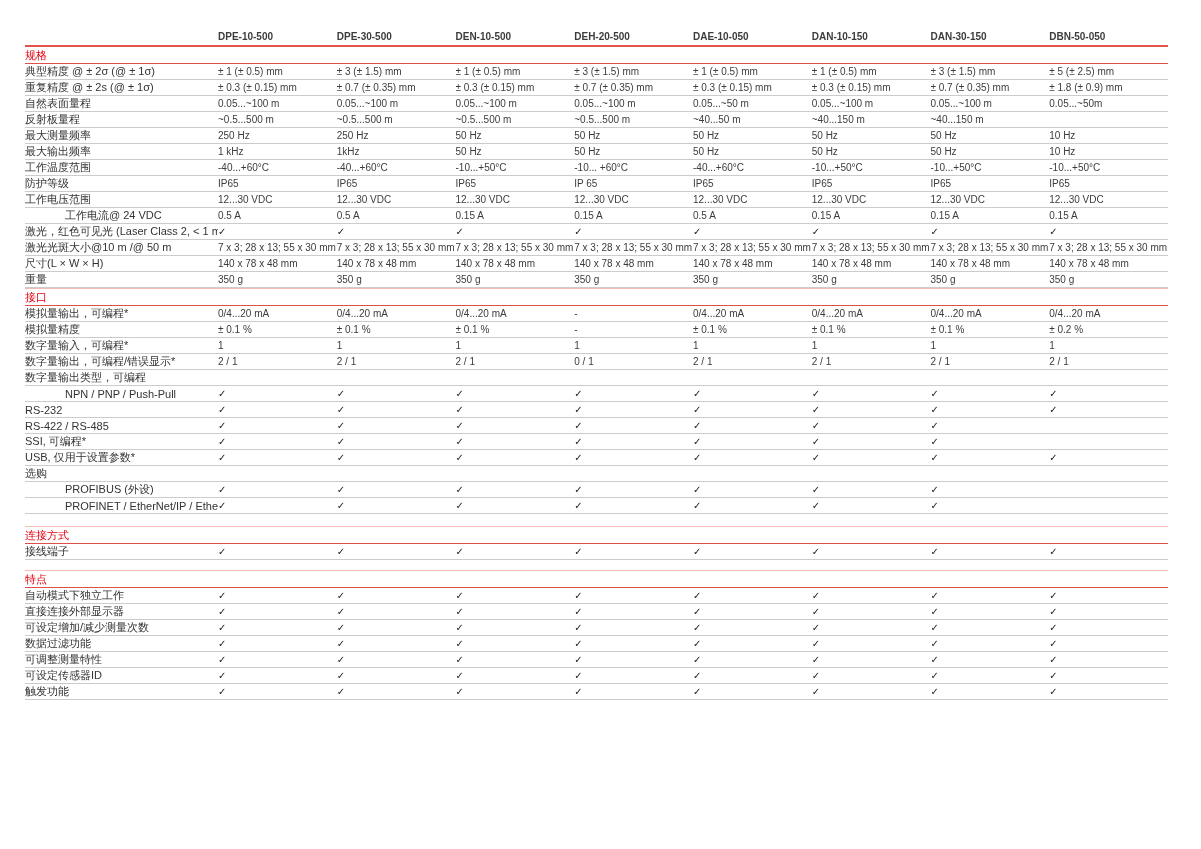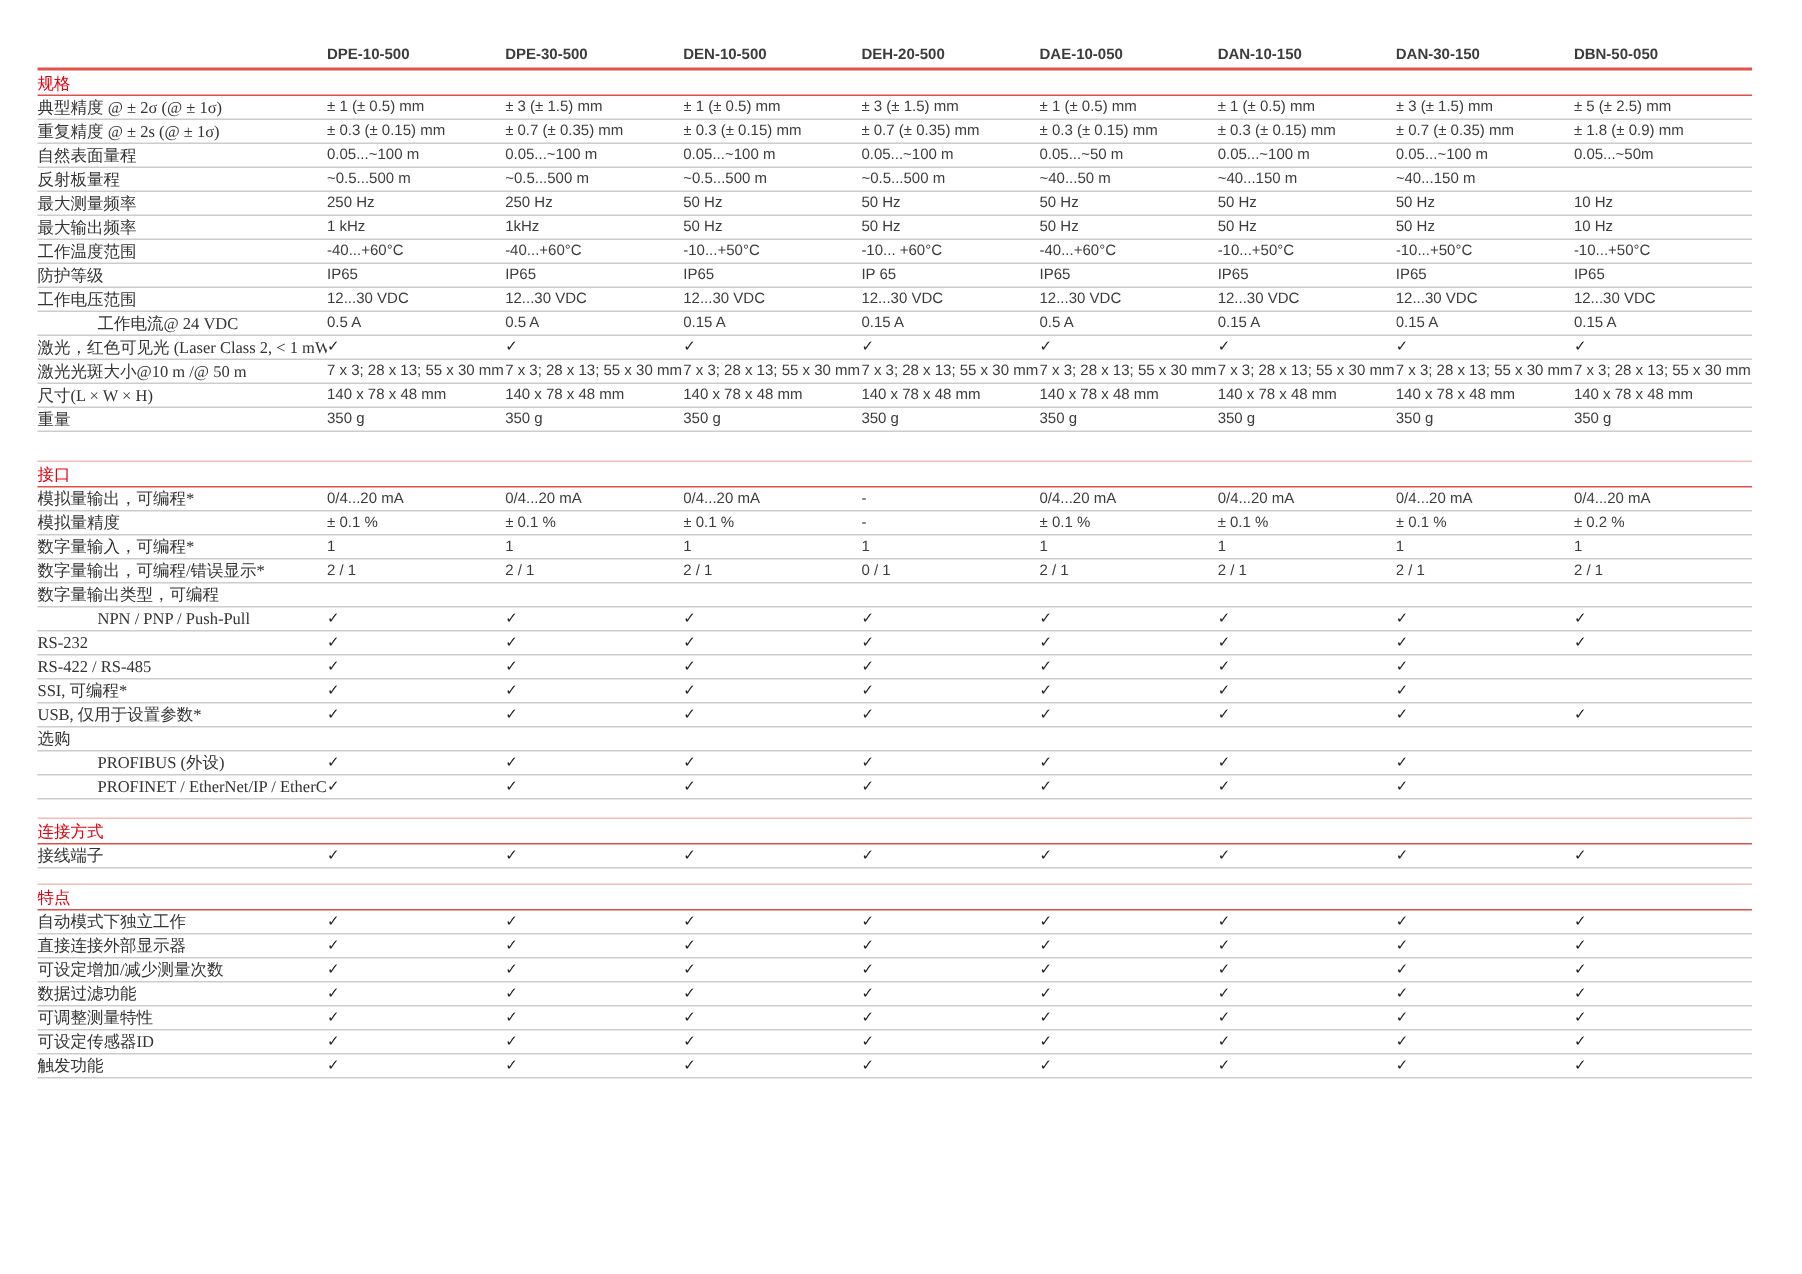--- a/index.html
+++ b/index.html
@@ -39,42 +39,41 @@
     font-weight: bold;
     font-size: 11px;
     color: var(--accent-red, #e3000f);
   }
   .order-no {
     font-size: 10.5px;
     color: var(--order-red, #cf635b);
   }
   .spec-section { border-top: 0; }
   .spec-section.gapped { border-top: 1px solid var(--line-pale, #f3bcb6); }
-  .spec-section:nth-child(2) { margin-top: 19px; }
+  .spec-section:nth-child(2) { }
   .spec-section:nth-child(3) { margin-top: 12px; }
   .spec-section:nth-child(4) { margin-top: 10px; }
   .title-row {
     height: 17px;
     border-bottom: 1px solid #dd5048;
   }
   .section-title {
     font-weight: normal;
     font-size: 11px;
     color: var(--accent-red, #e3000f);
   }
   .data-row {
     height: 16px;
     border-bottom: 1px solid var(--row-line, #cccccc);
   }
   .row-label {
     font-size: 11px;
     color: var(--text-dark, #333333);
     white-space: nowrap;
     overflow: hidden;
-    font-family: Liberation Serif, serif;
   }
   .row-label.indent { padding-left: 40px; }
   .cell {
     font-size: 10px;
     color: #3c3c3c;
     white-space: nowrap;
     overflow: hidden;
     padding-right: 2px;
   }
   .check-icon {

